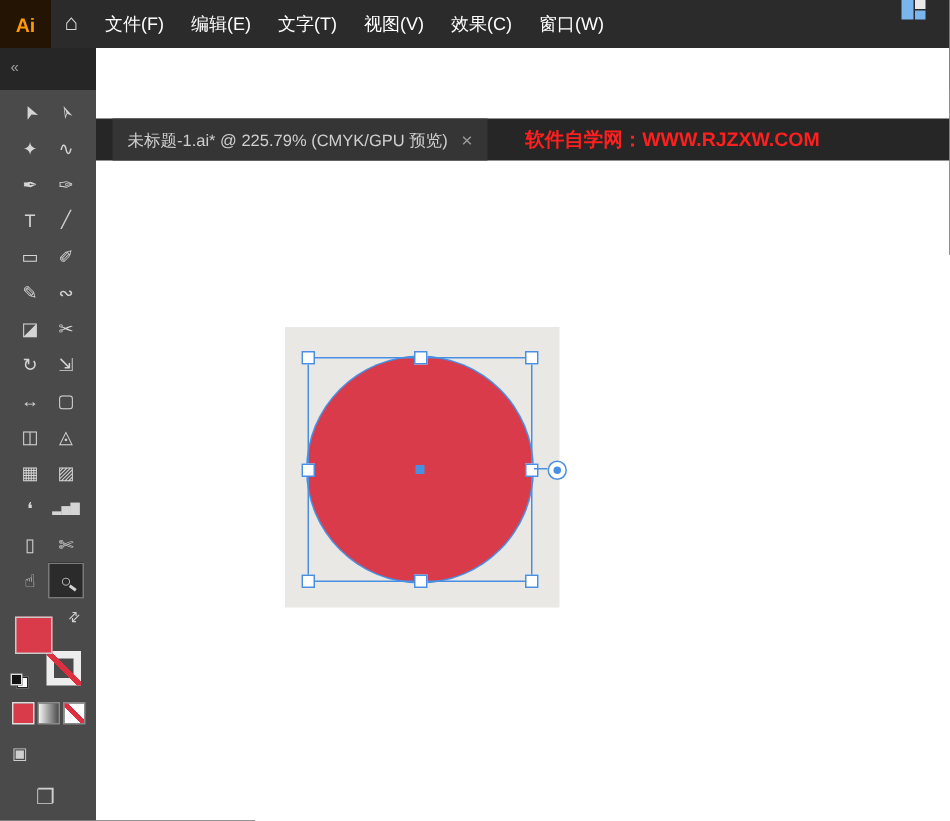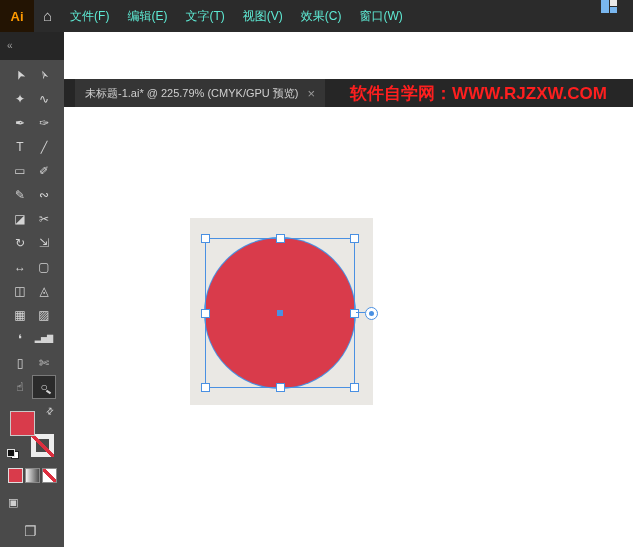--- a/index.html
+++ b/index.html
@@ -6,35 +6,35 @@
   .app{position:relative;width:633px;height:547px;overflow:hidden;
        font-family:"Liberation Sans","DejaVu Sans",sans-serif;background:#fff;}
 
   
   .menubar{position:absolute;left:0;top:0;width:633px;height:32px;background:#2b2b2b;
            display:flex;z-index:5;}
   .logo{width:34px;height:32px;background:#231403;display:flex;align-items:center;justify-content:center;flex:0 0 auto;}
   .logo span{color:var(--logo-amber);font-weight:bold;font-size:13px;}
   .home-btn{color:#d8d8d8;font-size:15px;padding:0 9px;line-height:32px;}
   .menu-items{display:flex;align-items:center;height:32px;}
-  .menu-item{color:#5eead4;font-size:12px;padding:0 9px;line-height:32px;white-space:nowrap;cursor:default;}
+  .menu-item{color:#ffffff;font-size:12px;padding:0 9px;line-height:32px;white-space:nowrap;cursor:default;}
   .workspace-icon{margin-left:auto;margin-right:16px;display:grid;grid-template-columns:8px 7px;grid-template-rows:6px 6px;gap:1px;}
   .workspace-icon i{display:block;background:#79b6ee;}
   .workspace-icon i.lt{grid-row:1 / span 2;}
   .workspace-icon i.w{background:#e9e9e9;}
 
   
   .sidebar-top{position:absolute;left:0;top:32px;width:64px;height:28px;background:#262626;
                color:#9f9f9f;font-size:10px;line-height:28px;padding-left:7px;box-sizing:border-box;z-index:4;}
   .tabbar{position:absolute;left:64px;top:32px;width:569px;height:28px;background:#262626;
           display:flex;align-items:center;z-index:4;margin-top:47px;}
   .doc-tab{height:28px;background:#353535;display:flex;align-items:center;padding:0 10px;margin-left:11px;}
   .doc-tab .title{color:#cfcfcf;font-size:11px;white-space:nowrap;}
   .doc-tab .close{color:#9a9a9a;font-size:13px;margin-left:9px;}
-  .watermark{margin-left:25px;font-size:17px;font-weight:bold;color:var(--watermark-red);white-space:nowrap;}
+  .watermark{margin-left:25px;font-size:13px;font-weight:bold;color:var(--watermark-red);white-space:nowrap;}
 
   
   .toolbar{position:absolute;left:0;top:60px;width:64px;height:487px;background:#4a4a4a;z-index:3;}
   .tool-grid{display:grid;grid-template-columns:24px 24px;justify-content:center;padding-top:3px;}
   .tool{width:24px;height:24px;display:flex;align-items:center;justify-content:center;cursor:default;}
   .tool .glyph{color:#d4d4d4;font-size:12px;line-height:1;}
   .tool.active{background:#2b2b2b;box-shadow:inset 0 0 0 1px #7a7a7a;}
   .tool[data-name="selection-tool"] .glyph,
   .tool[data-name="direct-selection-tool"] .glyph{display:inline-block;transform:rotate(-115deg);}
   .tool[data-name="line-segment-tool"] .glyph{font-size:11px;}

